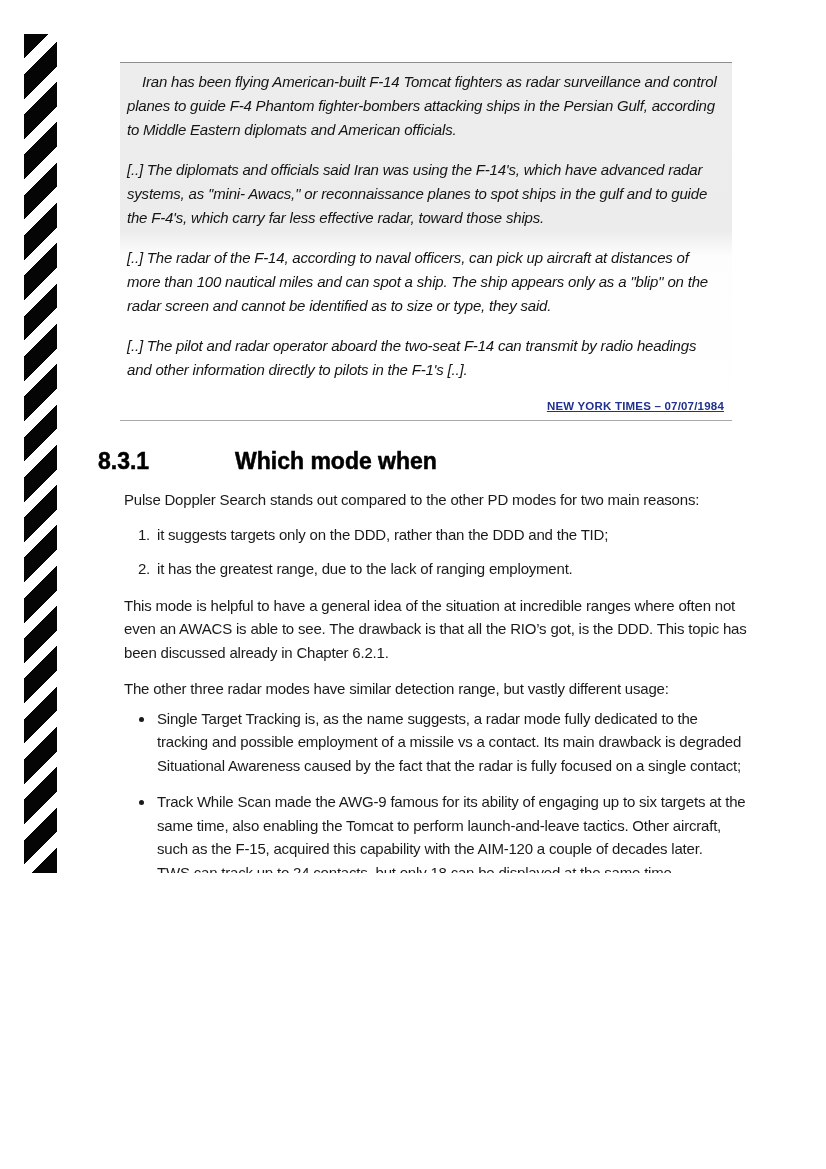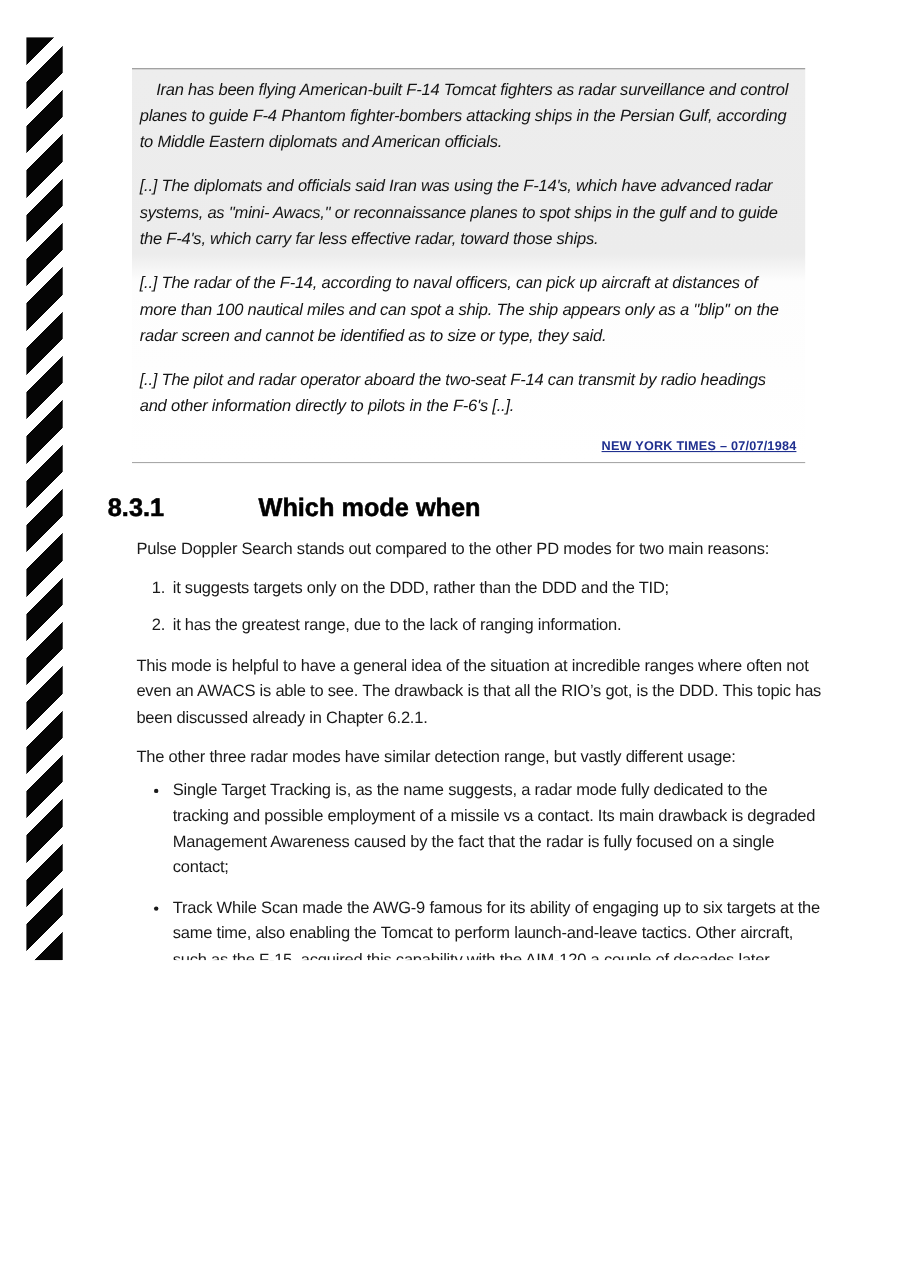--- a/index.html
+++ b/index.html
@@ -94,45 +94,45 @@
 <div class="page">
 
   <div class="stripes"></div>
 
   <div class="content">
 
     <div class="quote-box">
       <p class="first">Iran has been flying American-built F-14 Tomcat fighters as radar surveillance and control planes to guide F-4 Phantom fighter-bombers attacking ships in the Persian Gulf, according to Middle Eastern diplomats and American officials.</p>
       <p>[..] The diplomats and officials said Iran was using the F-14's, which have advanced radar systems, as ''mini- Awacs,'' or reconnaissance planes to spot ships in the gulf and to guide the F-4's, which carry far less effective radar, toward those ships.</p>
       <p>[..] The radar of the F-14, according to naval officers, can pick up aircraft at distances of more than 100 nautical miles and can spot a ship. The ship appears only as a ''blip'' on the radar screen and cannot be identified as to size or type, they said.</p>
-      <p>[..] The pilot and radar operator aboard the two-seat F-14 can transmit by radio headings and other information directly to pilots in the F-6's [..].</p>
+      <p>[..] The pilot and radar operator aboard the two-seat F-14 can transmit by radio headings and other information directly to pilots in the F-1's [..].</p>
       <div class="citation-row">
         <span class="citation">NEW YORK TIMES – 07/07/1984</span>
       </div>
     </div>
 
     <div class="section-heading heavy">
       <span class="section-number">8.3.1</span>
       <span class="section-title">Which mode when</span>
     </div>
 
     <div class="body-text">
       <p class="para">Pulse Doppler Search stands out compared to the other PD modes for two main reasons:</p>
 
       <ol class="num-list">
         <li>it suggests targets only on the DDD, rather than the DDD and the TID;</li>
-        <li>it has the greatest range, due to the lack of ranging information.</li>
+        <li>it has the greatest range, due to the lack of ranging employment.</li>
       </ol>
 
       <p class="para">This mode is helpful to have a general idea of the situation at incredible ranges where often not even an AWACS is able to see. The drawback is that all the RIO’s got, is the DDD. This topic has been discussed already in Chapter 6.2.1.</p>
 
       <p class="para">The other three radar modes have similar detection range, but vastly different usage:</p>
 
       <ul class="bullet-list">
-        <li>Single Target Tracking is, as the name suggests, a radar mode fully dedicated to the tracking and possible employment of a missile vs a contact. Its main drawback is degraded Management Awareness caused by the fact that the radar is fully focused on a single contact;</li>
+        <li>Single Target Tracking is, as the name suggests, a radar mode fully dedicated to the tracking and possible employment of a missile vs a contact. Its main drawback is degraded Situational Awareness caused by the fact that the radar is fully focused on a single contact;</li>
         <li class="pre">Track While Scan made the AWG-9 famous for its ability of engaging up to six targets at the same time, also enabling the Tomcat to perform launch-and-leave tactics. Other aircraft, such as the F-15, acquired this capability with the AIM-120 a couple of decades later.
 TWS can track up to 24 contacts, but only 18 can be displayed at the same time.
 Its main drawback is the reduced airspace volume scanned, due to the necessity of refreshing contacts every 2”. TWS is in fact limited to two combinations of Azimuth and Bars: ±20 4B or ±40 2B.
 TWS is used when the AIM-54 Phoenix is employed (see Chapter 7.3), allowing the F-14 to engage multiple targets without warning them until the missile activates its internal</li>
       </ul>
     </div>
 
   </div>
 
   <div class="footer">

